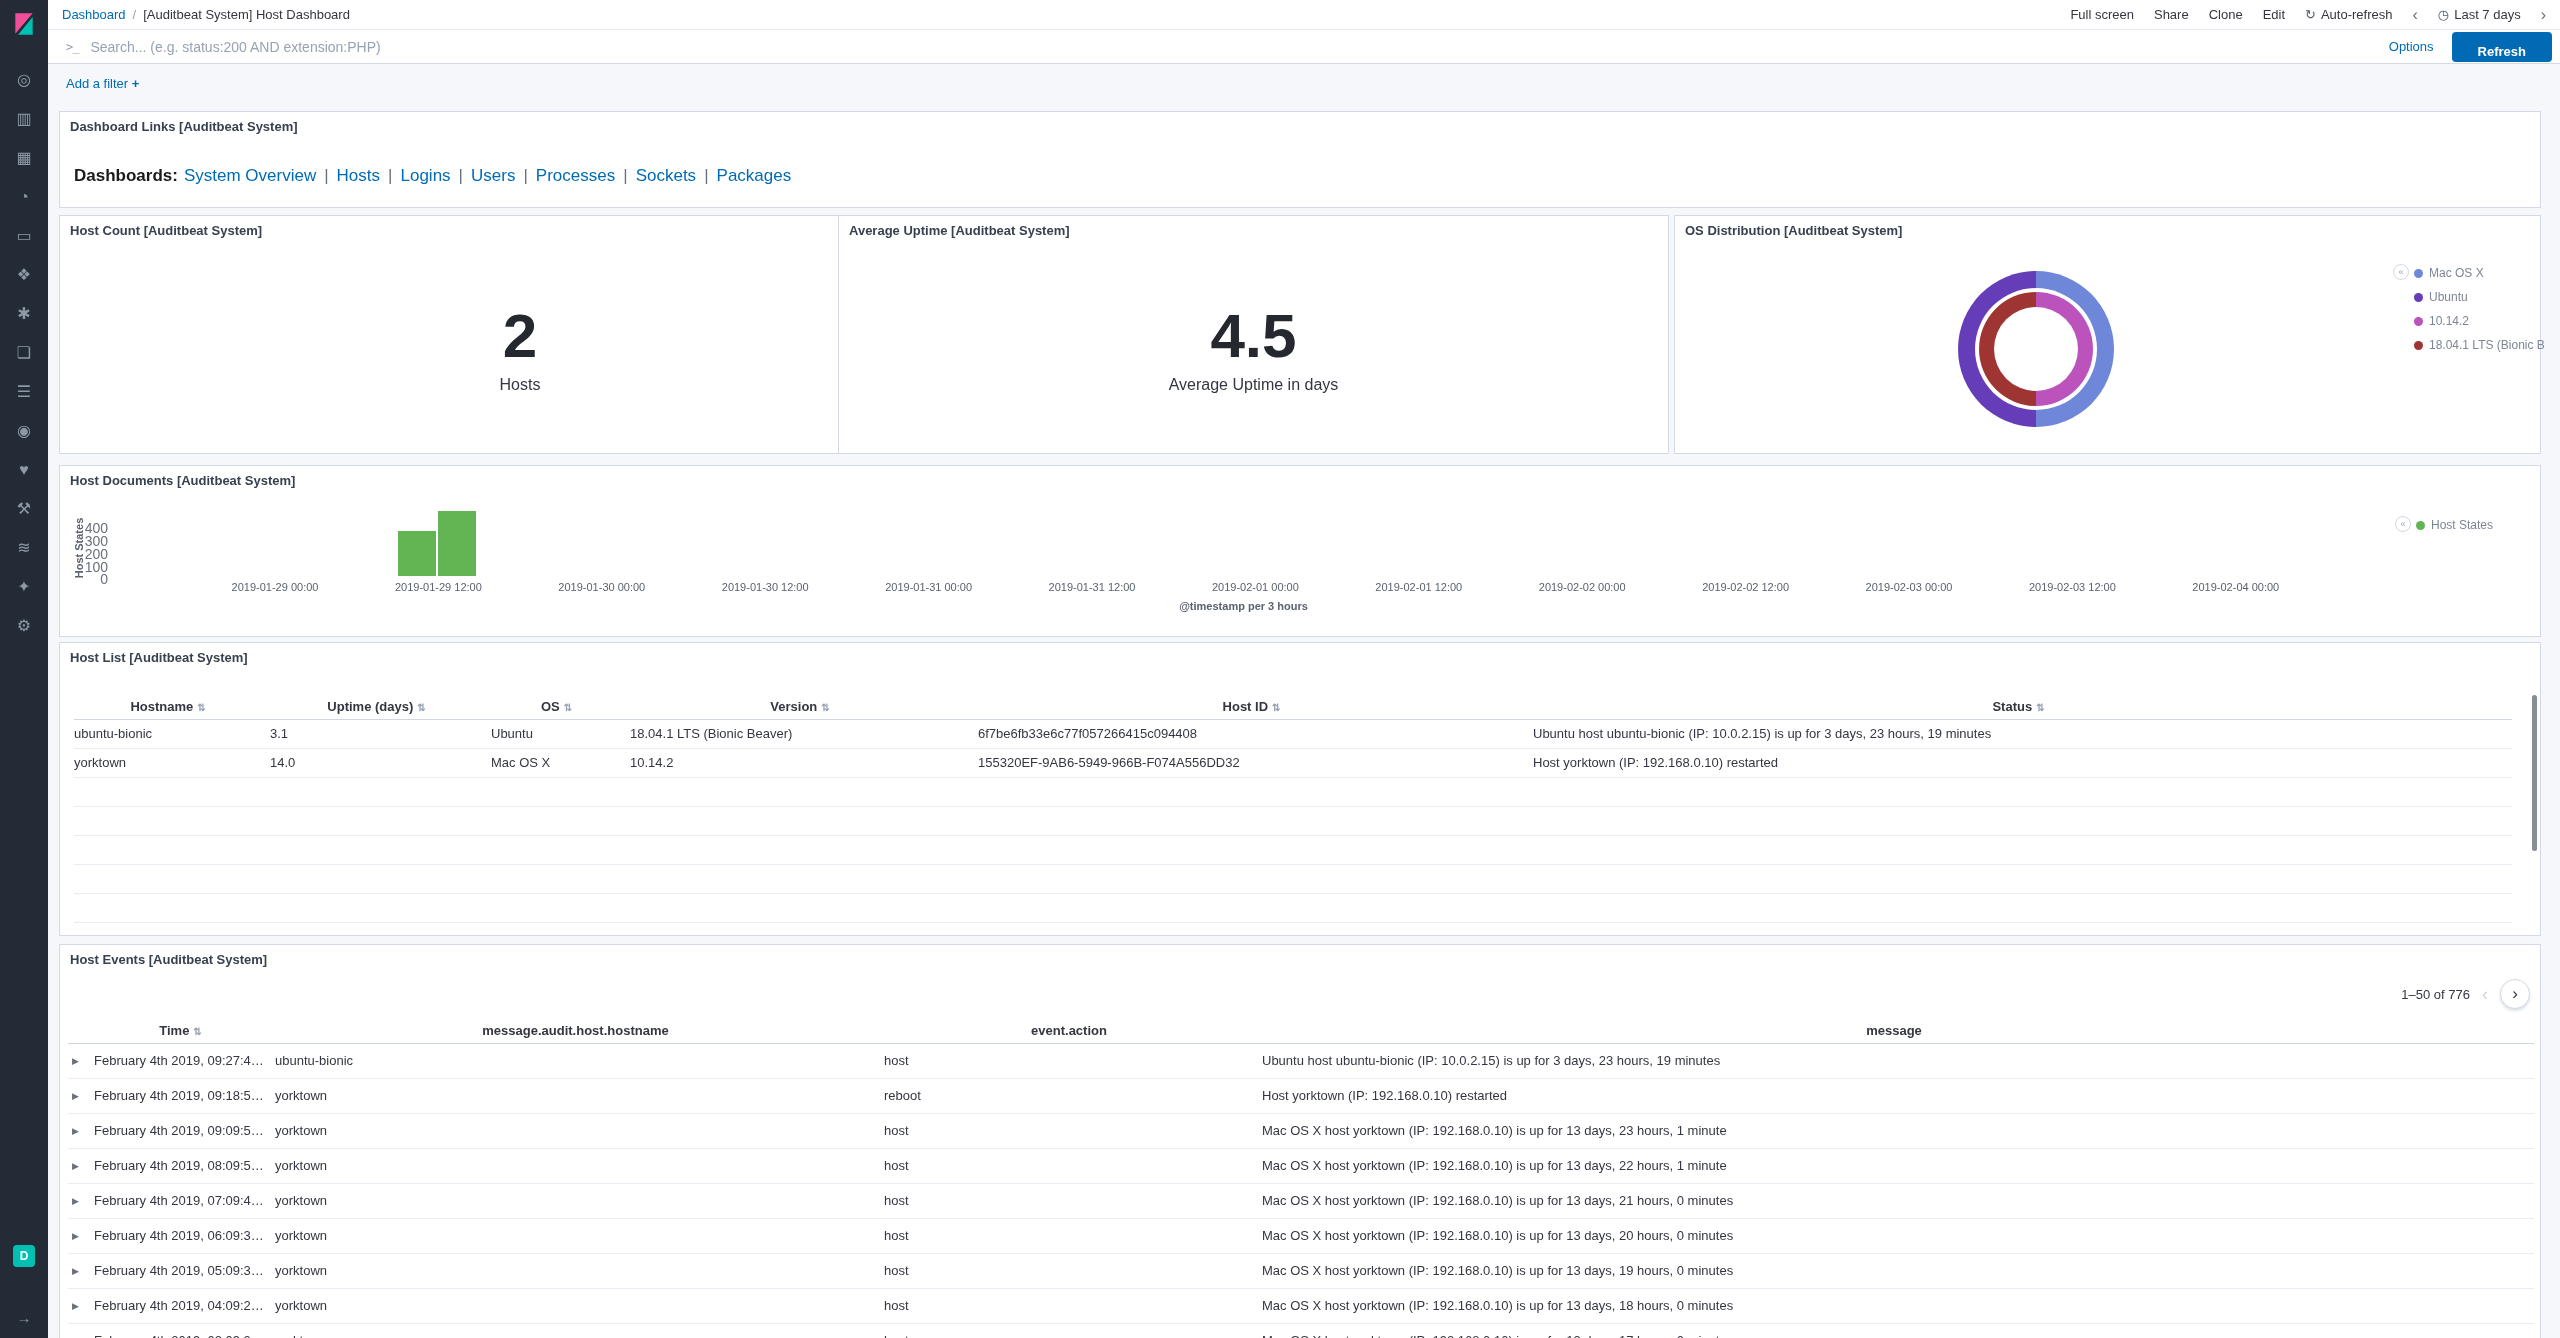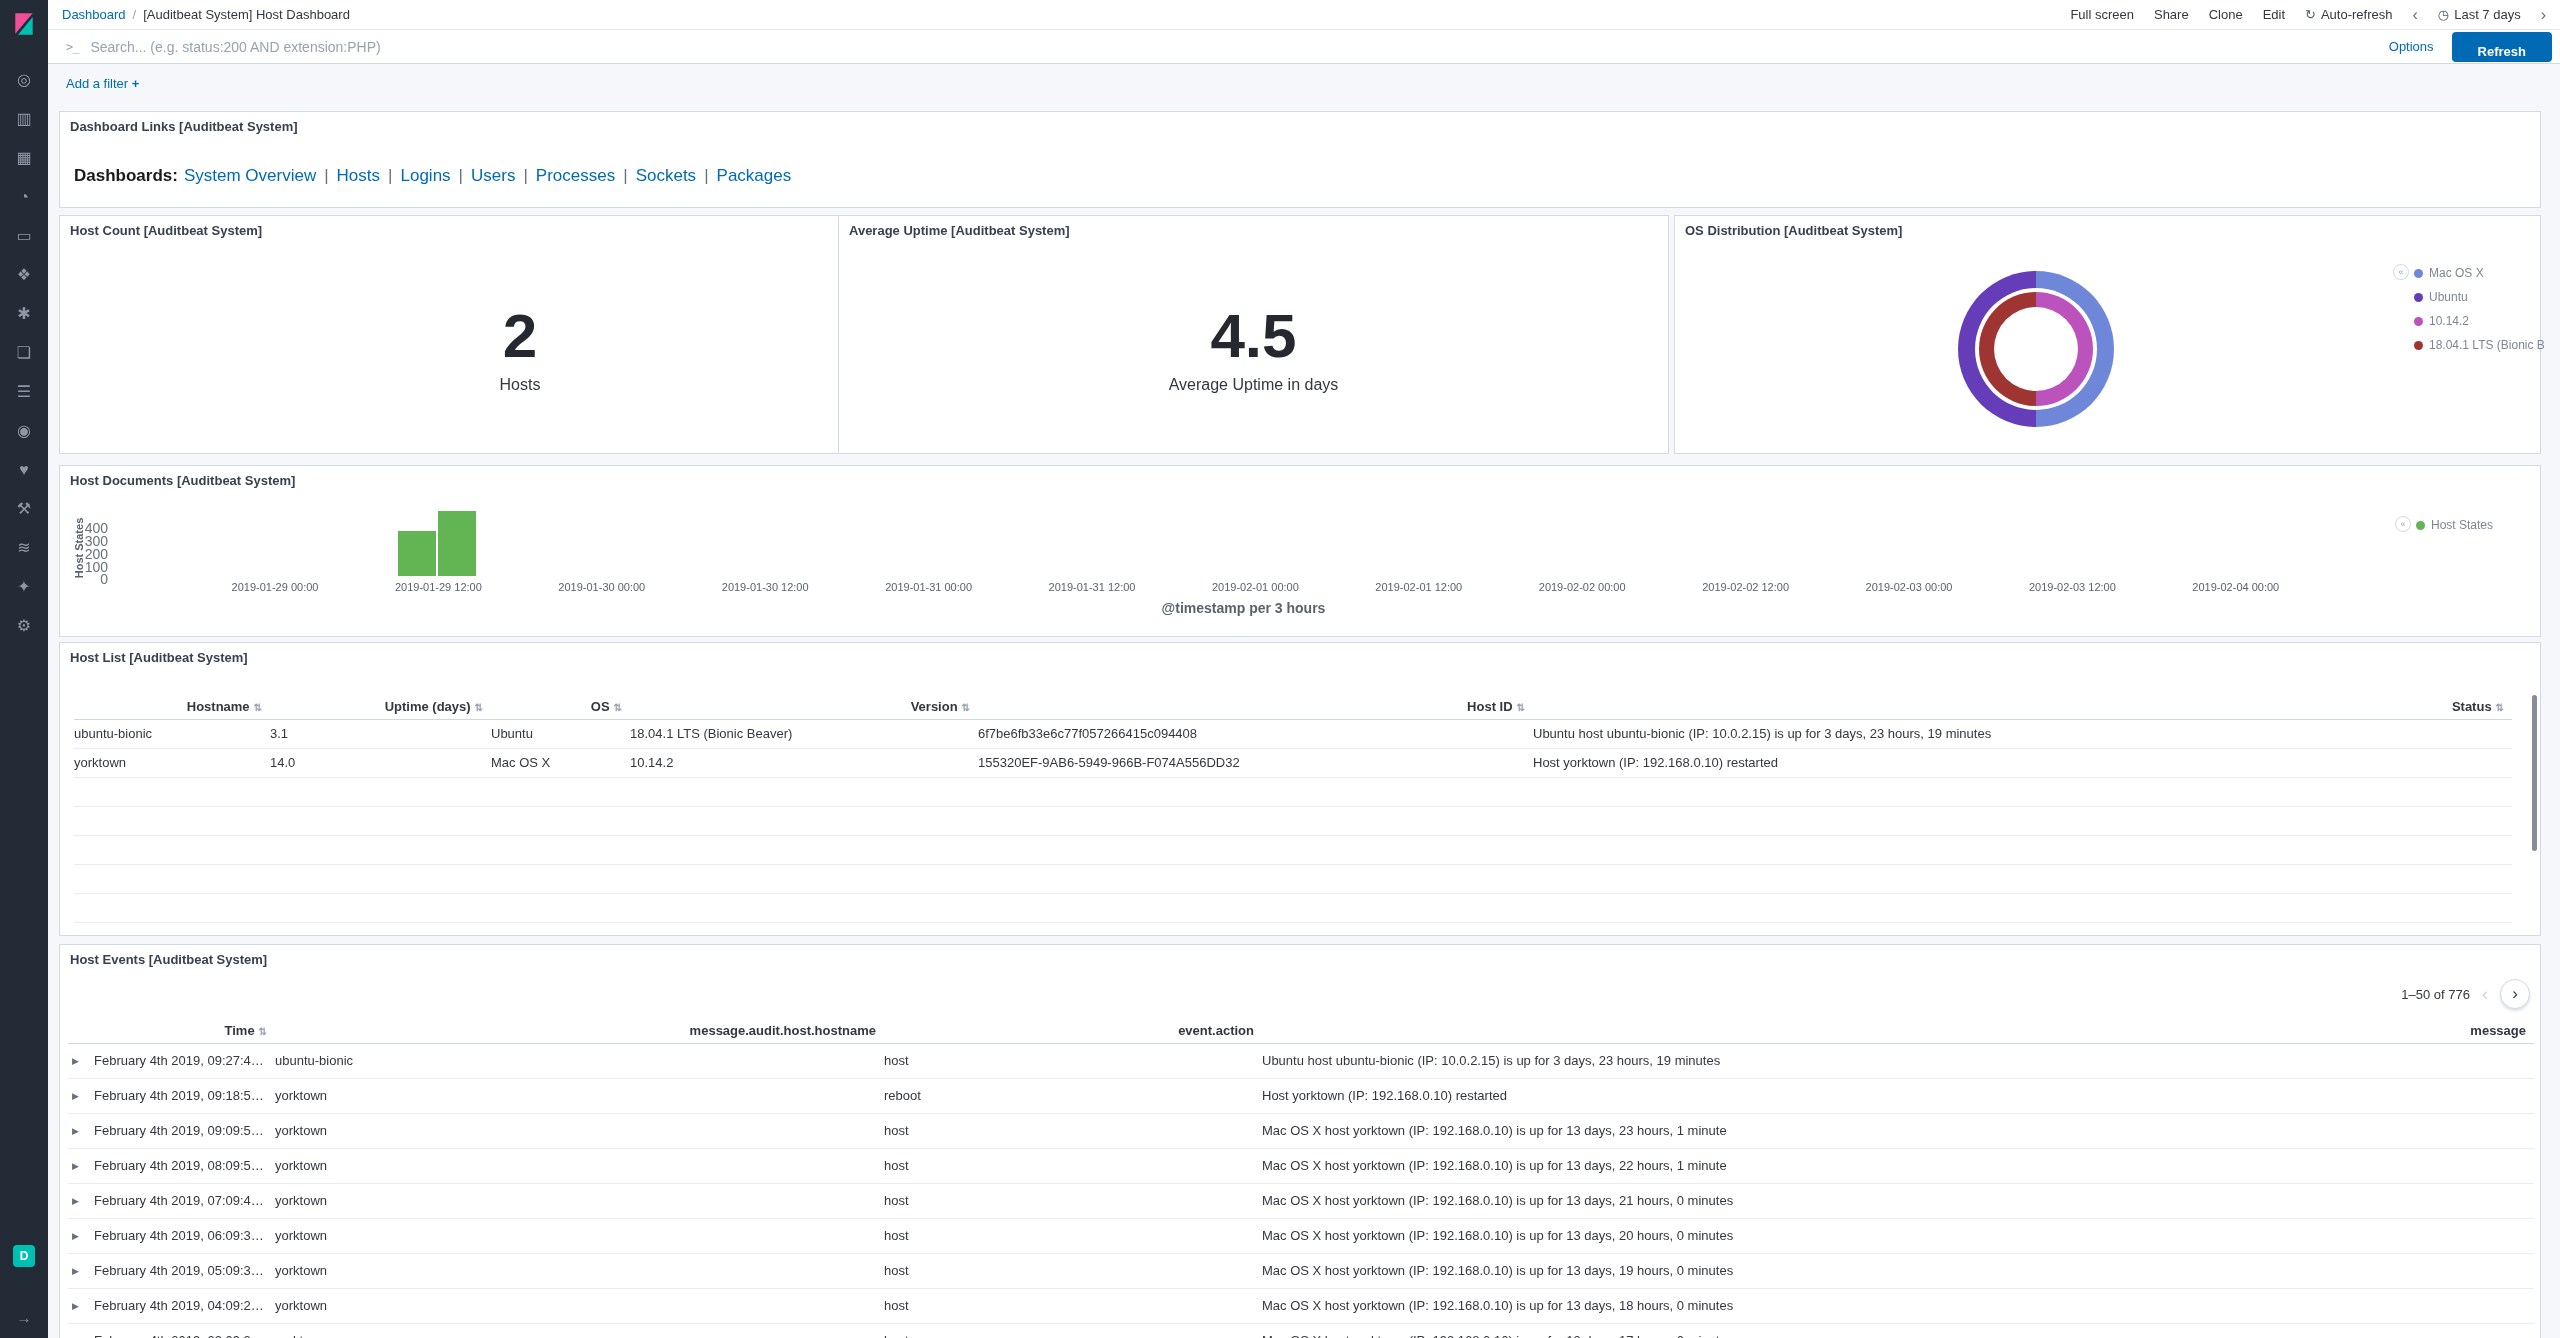--- a/index.html
+++ b/index.html
@@ -82,25 +82,25 @@
   .hd-legend { position:absolute; left:2335px; top:50px; }
 
   
   .chart-layer { position:absolute; inset:0; }
   .hd-ylabel { position:absolute; left:-36px; top:76px; width:110px; text-align:center;
                transform:rotate(-90deg); font-size:11px; font-weight:700; color:#5a6270; }
   .ytick { position:absolute; left:4px; width:44px; text-align:right; font-size:14px; color:#69707D; }
   .bar { position:absolute; width:38px; }
   .xtick { position:absolute; top:115px; transform:translateX(-50%); font-size:11px; color:#5a6270; white-space:nowrap; }
   .hd-xlabel { position:absolute; top:134px; left:56px; width:2255px; text-align:center;
-               font-size:14px; font-weight:700; color:#5a6270; }
+               font-size:11px; font-weight:700; color:#5a6270; }
 
   
   .data-table { position:absolute; border-collapse:collapse; table-layout:fixed; font-size:13px; color:#343741; }
-  .data-table th { font-weight:700; text-align:right; padding:4px 8px 5px 0;
+  .data-table th { font-weight:700; text-align:center; padding:4px 8px 5px 0;
                    border-bottom:1px solid #cfd7e2; white-space:nowrap; overflow:hidden; }
   .data-table td { padding:6px 8px 7px 0; border-bottom:1px solid #e9edf3;
                    white-space:nowrap; overflow:hidden; text-overflow:ellipsis; }
   .events-table td { padding:9px 8px 10px 0; }
   .sort-icon { color:#98A2B3; font-size:10px; margin-left:4px; }
   .arrow-cell { color:#69707D; font-size:9px; padding-left:4px !important; }
   .hl-scrollbar { position:absolute; right:3px; top:52px; width:5px; height:156px;
                   background:#868d97; border-radius:3px; }
 
   .pagination { position:absolute; top:34px; right:10px; display:flex; align-items:center; gap:12px;

